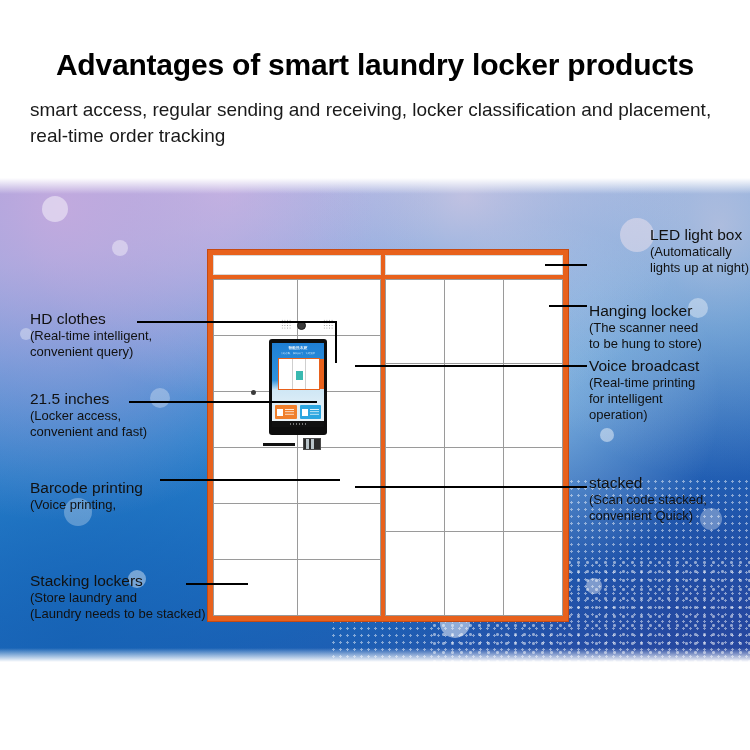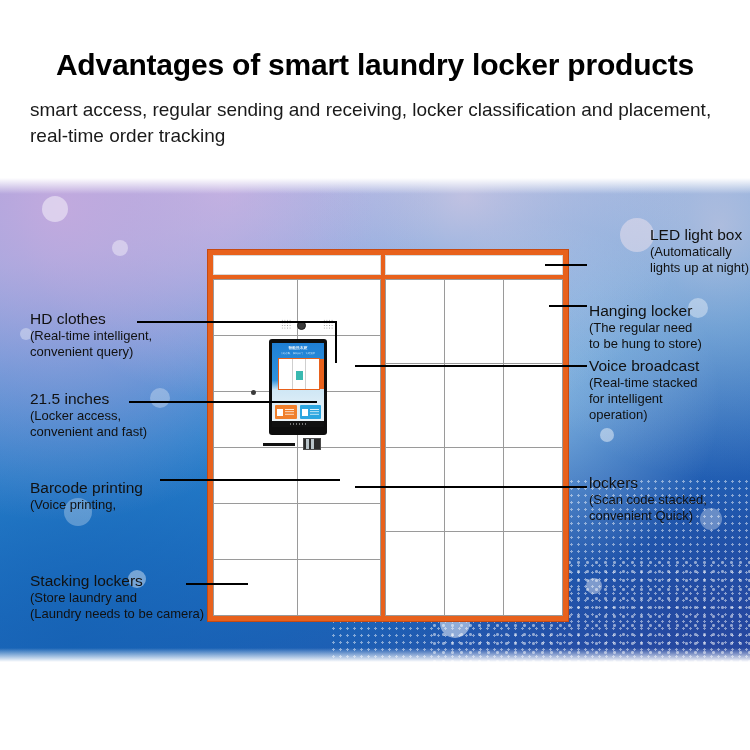--- a/index.html
+++ b/index.html
@@ -351,39 +351,39 @@
 </div>
 
 <div class="callout" style="left:30px; top:479px;">
   <div class="co-title">Barcode printing</div>
   <div class="co-sub">(Voice printing,</div>
 </div>
 
 <div class="callout" style="left:30px; top:572px;">
   <div class="co-title">Stacking lockers</div>
   <div class="co-sub">(Store laundry and</div>
-  <div class="co-sub">(Laundry needs to be camera)</div>
+  <div class="co-sub">(Laundry needs to be stacked)</div>
 </div>
 
 <div class="callout right" style="left:610px; top:226px;margin-left:40px;">
   <div class="co-title">LED light box</div>
   <div class="co-sub">(Automatically</div>
   <div class="co-sub">lights up at night)</div>
 </div>
 
 <div class="callout right" style="left:589px; top:290px;margin-top:12px;">
   <div class="co-title">Hanging locker</div>
-  <div class="co-sub">(The regular need</div>
+  <div class="co-sub">(The scanner need</div>
   <div class="co-sub">to be hung to store)</div>
 </div>
 
 <div class="callout right" style="left:589px; top:357px;">
   <div class="co-title">Voice broadcast</div>
-  <div class="co-sub">(Real-time stacked</div>
+  <div class="co-sub">(Real-time printing</div>
   <div class="co-sub"> for intelligent</div>
   <div class="co-sub">operation)</div>
 </div>
 
 <div class="callout right" style="left:589px; top:474px;">
-  <div class="co-title">lockers</div>
+  <div class="co-title">stacked</div>
   <div class="co-sub">(Scan code stacked,</div>
   <div class="co-sub">convenient Quick)</div>
 </div>
 
 </body></html>

